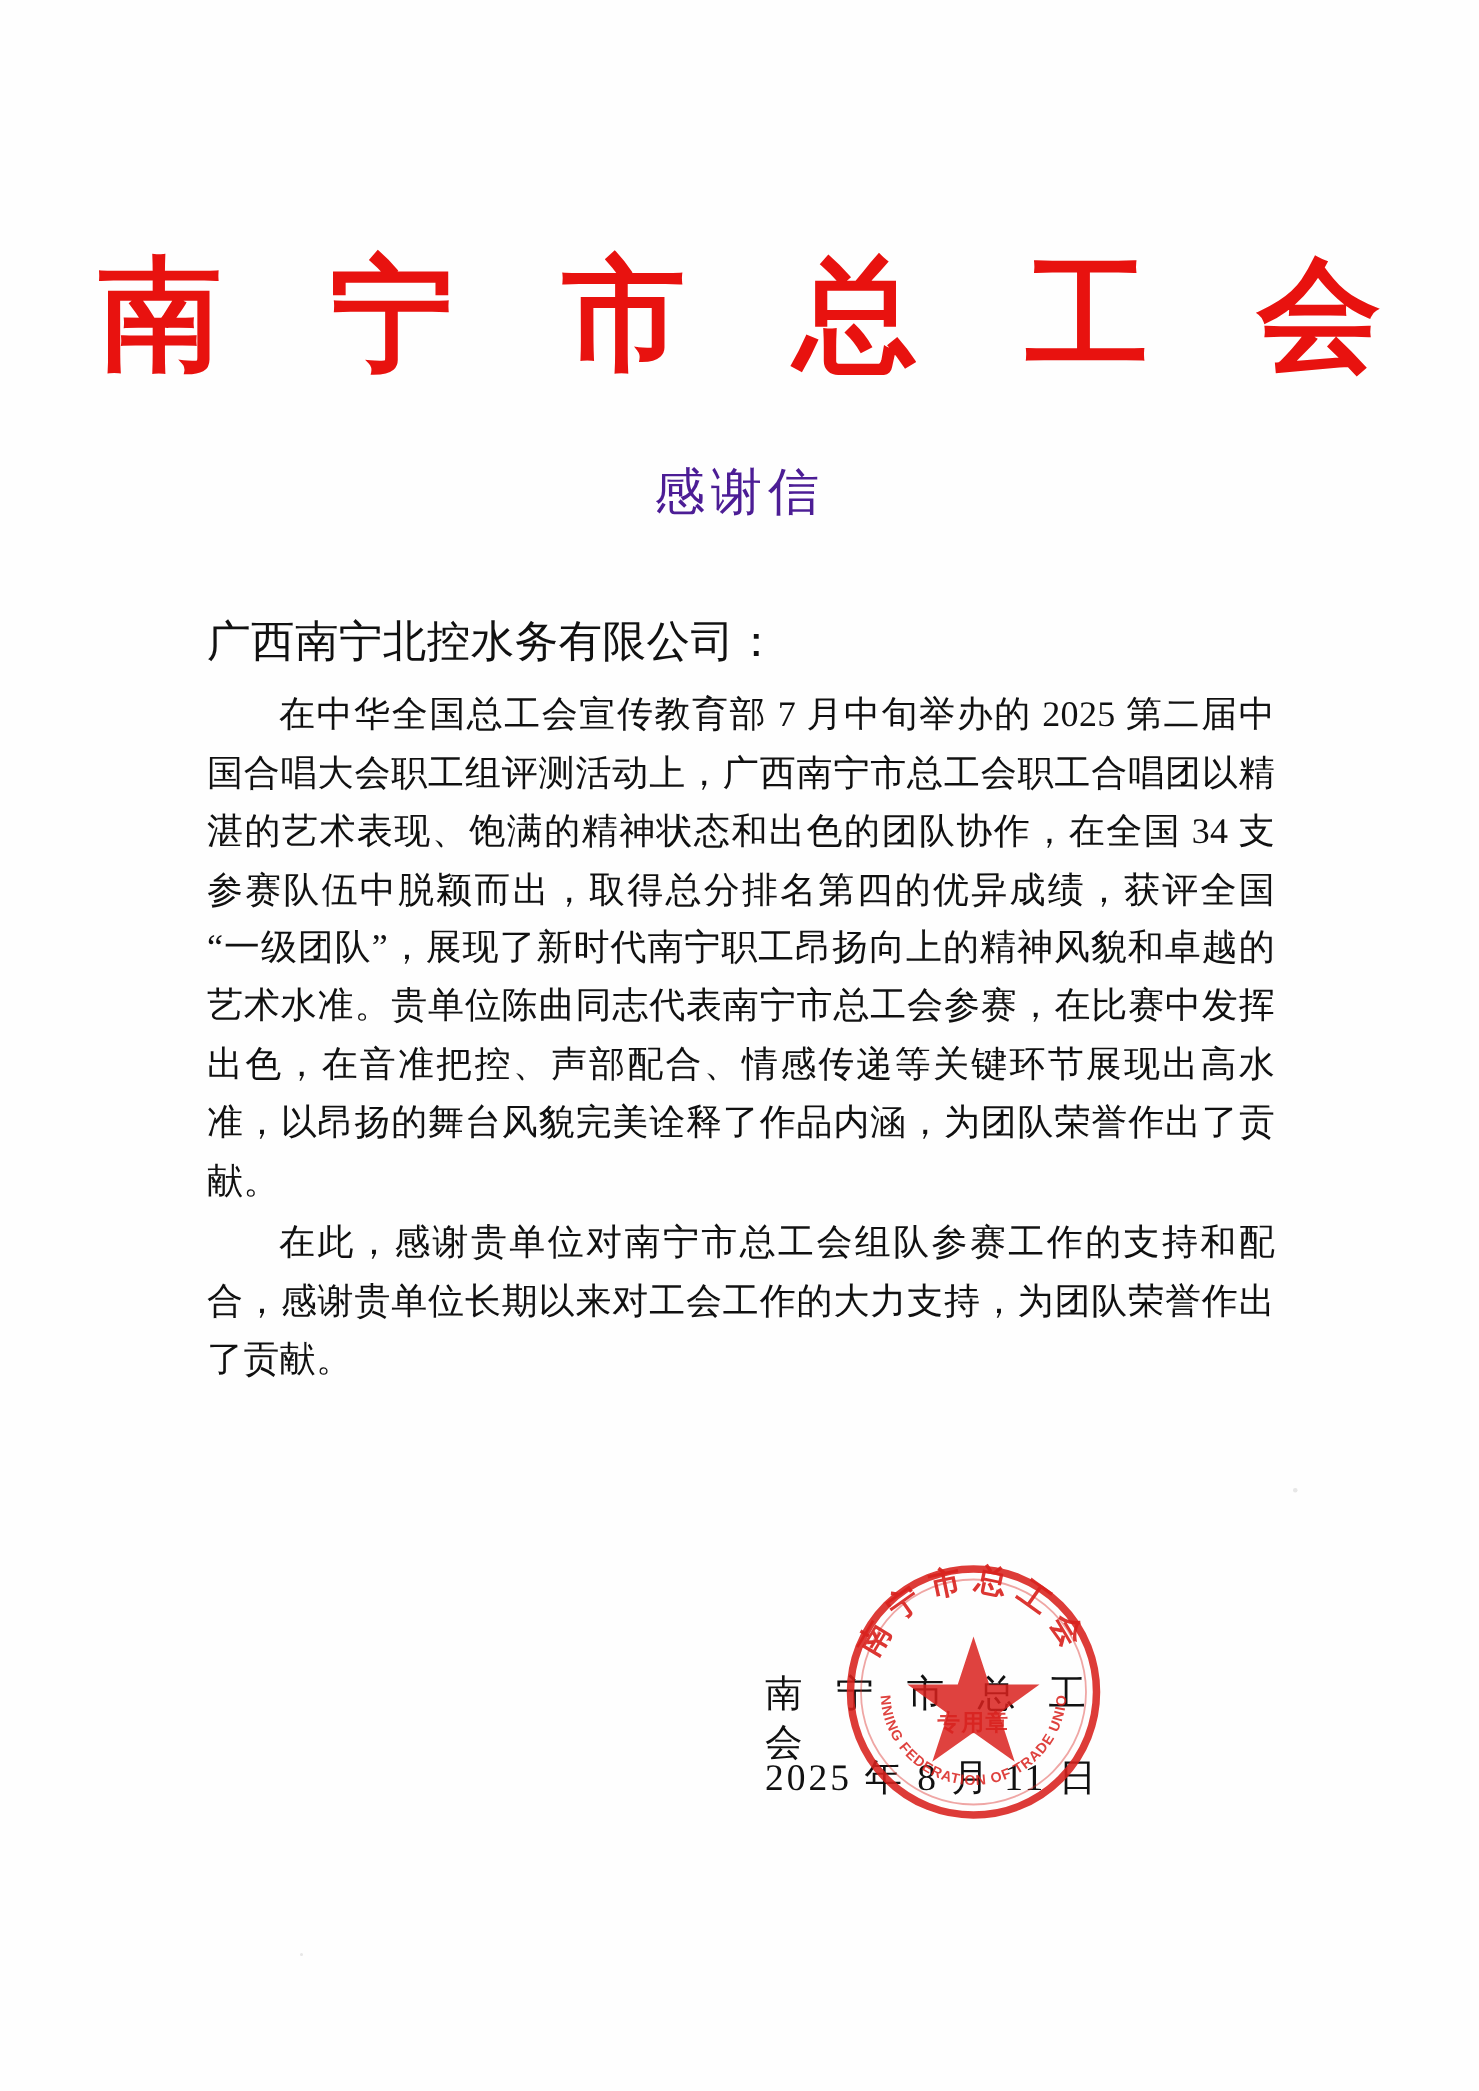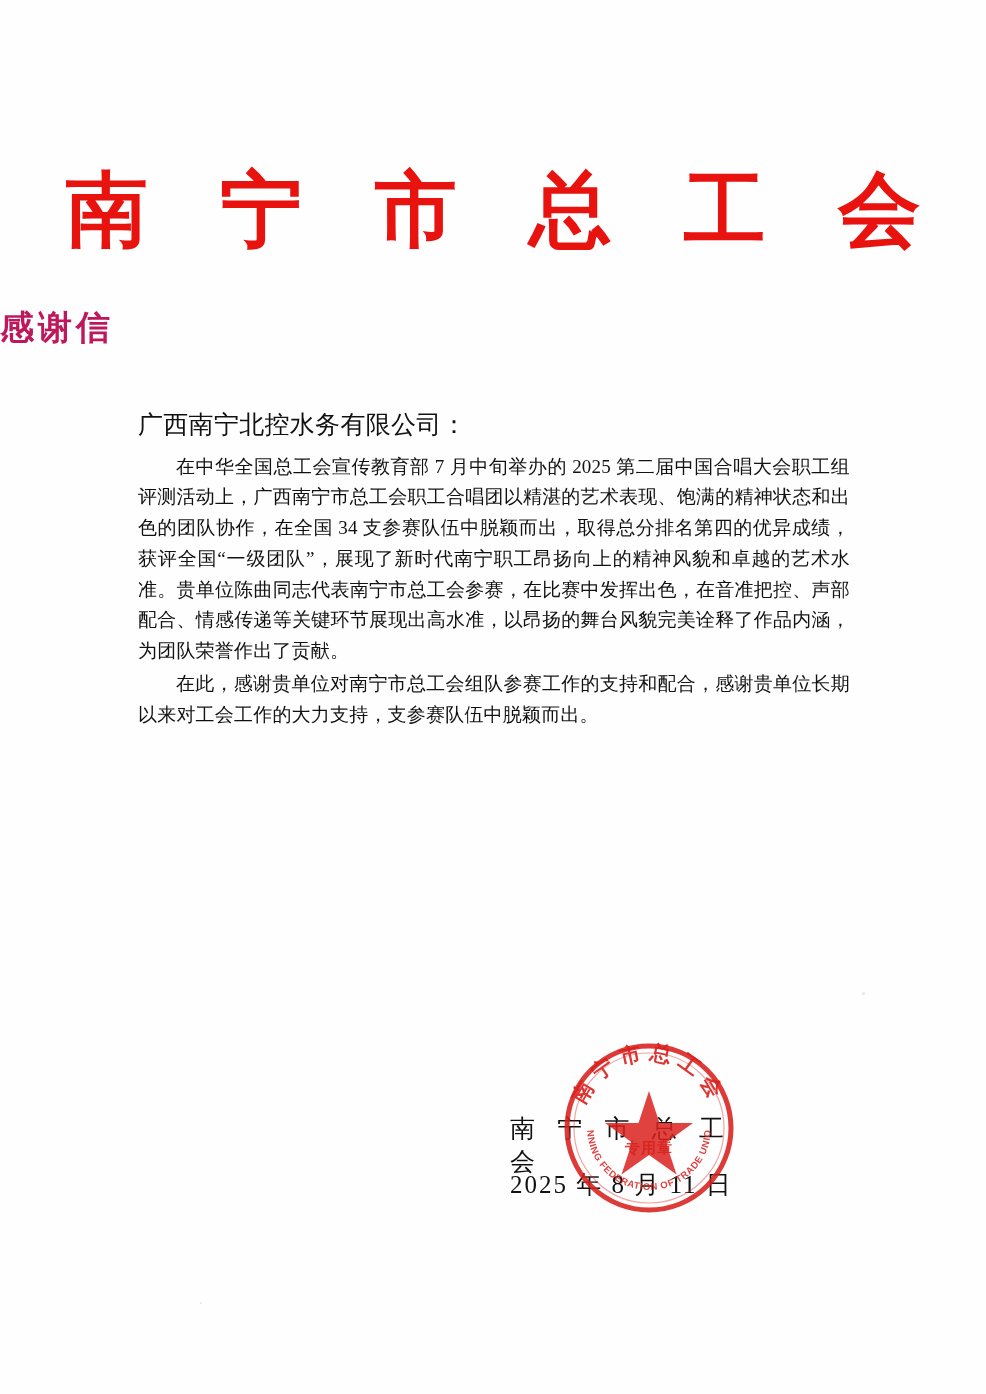--- a/index.html
+++ b/index.html
@@ -37,43 +37,43 @@
     line-height: 1;
     white-space: nowrap;
   }
 
   
   .doc-title {
     position: absolute;
     top: 305px;
     left: 0;
     width: 986px;
-    text-align: left;
+    text-align: center;
     font-size: 34px;
-    font-weight: 700;
+    font-weight: 400;
     letter-spacing: 4px;
-    color: #be185d;
+    color: #4c1d95;
     font-family: "Liberation Serif", "DejaVu Serif", serif;
   }
 
   
   .body-wrap {
     position: absolute;
     top: 405px;
     left: 138px;
     width: 712px;
   }
   .salutation {
-    font-size: 25px;
+    font-size: 29px;
     line-height: 1.62;
     letter-spacing: 0.3px;
     margin-bottom: 6px;
   }
   .para {
-    font-size: 19px;
+    font-size: 24px;
     line-height: 1.62;
     letter-spacing: 0.2px;
     text-align: justify;
     text-justify: inter-ideograph;
     text-indent: 2em;
     margin: 0 0 2px 0;
   }
 
   
   .sig-block {
@@ -123,21 +123,21 @@
 
   <div class="masthead">南 宁 市 总 工 会</div>
 
   <div class="doc-title">感谢信</div>
 
   <div class="body-wrap">
     <div class="salutation">广西南宁北控水务有限公司：</div>
 
     <p class="para">在中华全国总工会宣传教育部 7 月中旬举办的 2025 第二届中国合唱大会职工组评测活动上，广西南宁市总工会职工合唱团以精湛的艺术表现、饱满的精神状态和出色的团队协作，在全国 34 支参赛队伍中脱颖而出，取得总分排名第四的优异成绩，获评全国“一级团队”，展现了新时代南宁职工昂扬向上的精神风貌和卓越的艺术水准。贵单位陈曲同志代表南宁市总工会参赛，在比赛中发挥出色，在音准把控、声部配合、情感传递等关键环节展现出高水准，以昂扬的舞台风貌完美诠释了作品内涵，为团队荣誉作出了贡献。</p>
 
-    <p class="para">在此，感谢贵单位对南宁市总工会组队参赛工作的支持和配合，感谢贵单位长期以来对工会工作的大力支持，支参赛队伍中脱颖而出。</p>
+    <p class="para">在此，感谢贵单位对南宁市总工会组队参赛工作的支持和配合，感谢贵单位长期以来对工会工作的大力支持，为团队荣誉作出了贡献。</p>
   </div>
 
   <div class="sig-block">
     <div class="sig-line sig-org">南 宁 市 总 工 会</div>
     <div class="sig-line sig-date">2025 年 8 月 11 日</div>
   </div>
 
   <div class="seal">
     <svg width="186" height="186" viewBox="0 0 186 186" xmlns="http://www.w3.org/2000/svg">
       <defs>

